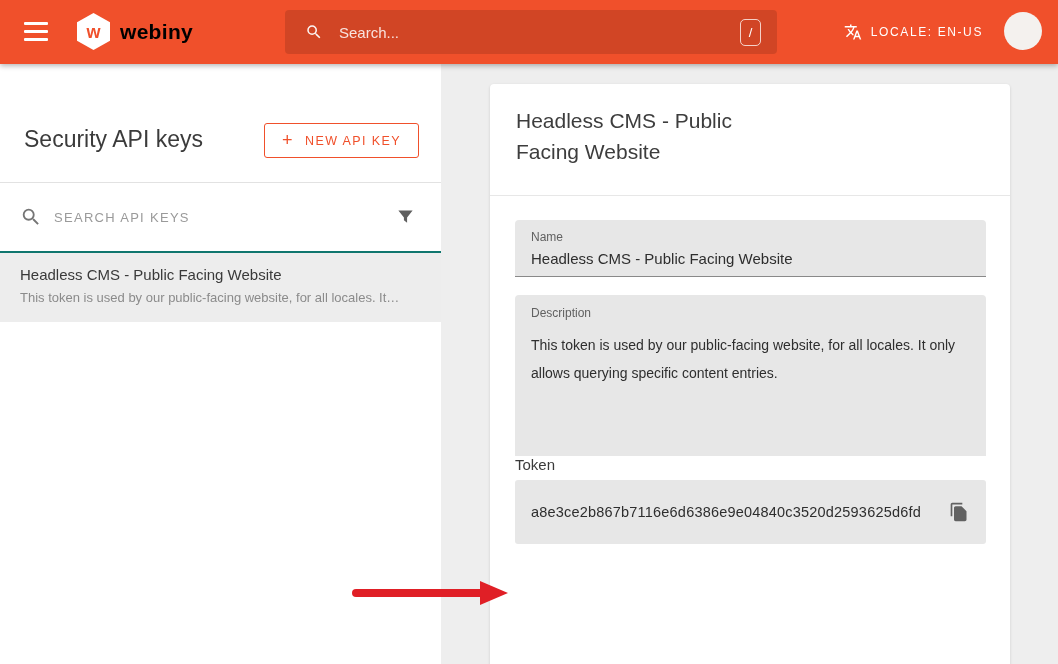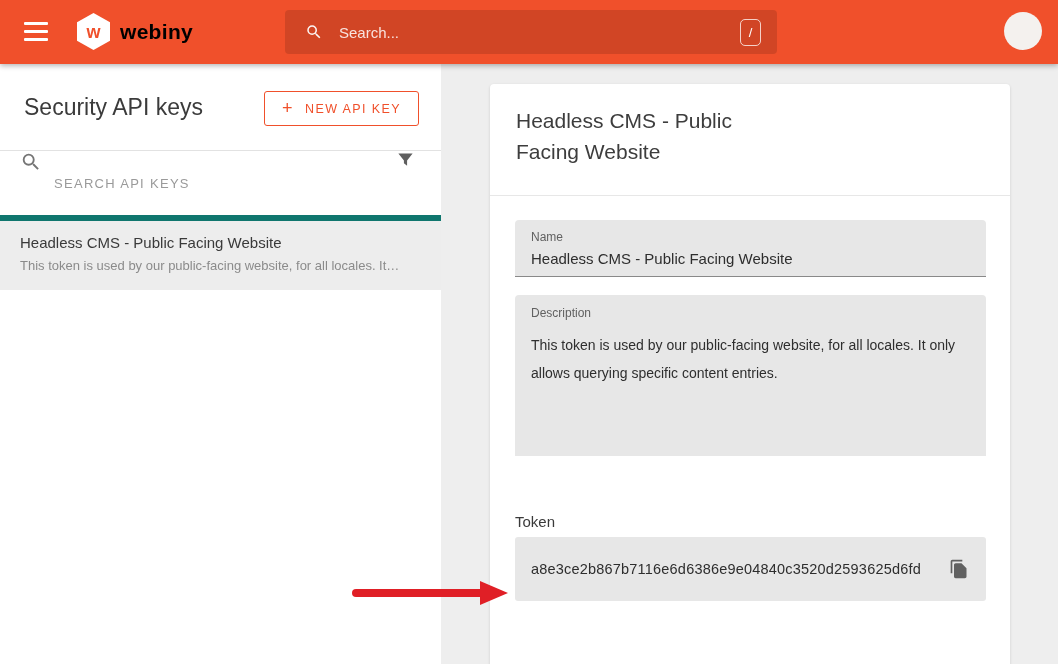--- a/index.html
+++ b/index.html
@@ -63,34 +63,34 @@
     border-radius: 50%; background: #f4f1ee; border: none; cursor: pointer;
   }
 
   
   .sidebar {
     position: absolute; left: 0; top: 64px; width: 441px; height: 600px;
     background: #ffffff;
   }
   .sidebar-header {
     position: relative; height: 87px; border-bottom: 1px solid #e2e2e2;
-    display: flex; align-items: center;
+    display: flex; align-items: center; margin-top: 32px;
   }
   .page-title { margin-left: 24px; font-size: 23px; font-weight: 400; color: #3b3b3b; }
   .new-btn {
     position: absolute; right: 22px; top: 27px; height: 35px;
     background: transparent; border: 1px solid #f0502b; border-radius: 3px;
     color: #f0502b; font-size: 12.5px; letter-spacing: 1.4px; font-family: inherit;
     display: flex; align-items: center; gap: 11px; padding: 0 17px; cursor: pointer;
   }
   .new-btn .plus { font-size: 18px; font-weight: 400; line-height: 1; margin-top: -2px; }
 
   .search-row {
-    height: 70px; border-bottom: 6px solid #0f766e;
-    display: flex; padding: 0 26px 0 20px;
+    height: 70px; border-bottom: 2px solid #0f766e;
+    display: flex; align-items: center; padding: 0 26px 0 20px;
   }
   .search-row .mag { flex: 0 0 auto; margin-right: 12px; }
   .keys-search-input {
     flex: 1; border: none; outline: none; background: transparent;
     font-size: 13px; letter-spacing: 1.3px; color: #444; font-family: inherit;
   }
   .keys-search-input::placeholder { color: #9a9a9a; opacity: 1; }
   .filter-btn { background: none; border: none; cursor: pointer; padding: 0; margin-left: 12px; display: flex; }
 
   .list-item {
@@ -128,21 +128,21 @@
 
   .field {
     background: #e7e7e7; border-radius: 4px 4px 0 0; width: 471px;
   }
   .field-name { margin-top: 24px; height: 57px; padding: 10px 16px 8px; border-bottom: 1px solid #898989; cursor: text; }
   .field-label { font-size: 12px; color: #616161; }
   .field-value { font-size: 15px; color: #2e2e2e; margin-top: 6px; white-space: nowrap; overflow: hidden; }
   .field-desc { margin-top: 18px; height: 161px; padding: 11px 16px 0; cursor: text; }
   .desc-text { font-size: 14px; line-height: 28px; color: #2e2e2e; margin-top: 11px; }
 
-  .token-label { margin-top: 57px; font-size: 15px; color: #3a3a3a; }
+  .token-label { font-size: 15px; color: #3a3a3a; }
   .token-box {
     margin-top: 7px; width: 471px; height: 64px; background: #e7e7e7; border-radius: 3px;
     display: flex; align-items: center; padding: 0 8px 0 16px;
   }
   .token-value { flex: 1; font-size: 14.5px; color: #2e2e2e; letter-spacing: 0.2px; }
   .copy-btn { width: 38px; height: 38px; background: none; border: none; cursor: pointer;
     display: flex; align-items: center; justify-content: center; }
 
   
   .anno-arrow { position: absolute; z-index: 30; pointer-events: none; }
@@ -177,20 +177,26 @@
     </div>
 
     <div class="search-bar">
       <svg width="18" height="18" viewBox="0 0 24 24" fill="rgba(255,255,255,0.95)">
         <path d="M15.5 14h-.79l-.28-.27A6.47 6.47 0 0 0 16 9.5 6.5 6.5 0 1 0 9.5 16c1.61 0 3.09-.59 4.23-1.57l.27.28v.79l5 4.99L20.49 19l-4.99-5zm-6 0C7.01 14 5 11.99 5 9.5S7.01 5 9.5 5 14 7.01 14 9.5 11.99 14 9.5 14z"></path>
       </svg>
       <input class="search-input" type="text" placeholder="Search..." style="">
       <div class="kbd-badge">/</div>
     </div>
 
+    <button class="locale-button">
+      <svg width="18" height="18" viewBox="0 0 24 24" fill="#ffffff">
+        <path d="M12.87 15.07l-2.54-2.51.03-.03c1.74-1.94 2.98-4.17 3.71-6.53H17V4h-7V2H8v2H1v1.99h11.17C11.5 7.92 10.44 9.75 9 11.35 8.07 10.32 7.3 9.19 6.69 8h-2c.73 1.63 1.73 3.17 2.98 4.56l-5.09 5.02L4 19l5-5 3.11 3.11.76-2.04zM18.5 10h-2L12 22h2l1.12-3h4.75L21 22h2l-4.5-12zm-2.62 7l1.62-4.33L19.12 17h-3.24z"></path>
+      </svg>
+      <span class="locale-label">LOCALE: EN-US</span>
+    </button>
 
     <button class="avatar" aria-label="account"></button>
   </div>
 
   <div class="sidebar">
     <div class="sidebar-header">
       <h1 class="page-title">Security API keys</h1>
       <button class="new-btn">
         <span class="plus">+</span>
         <span>NEW API KEY</span>

